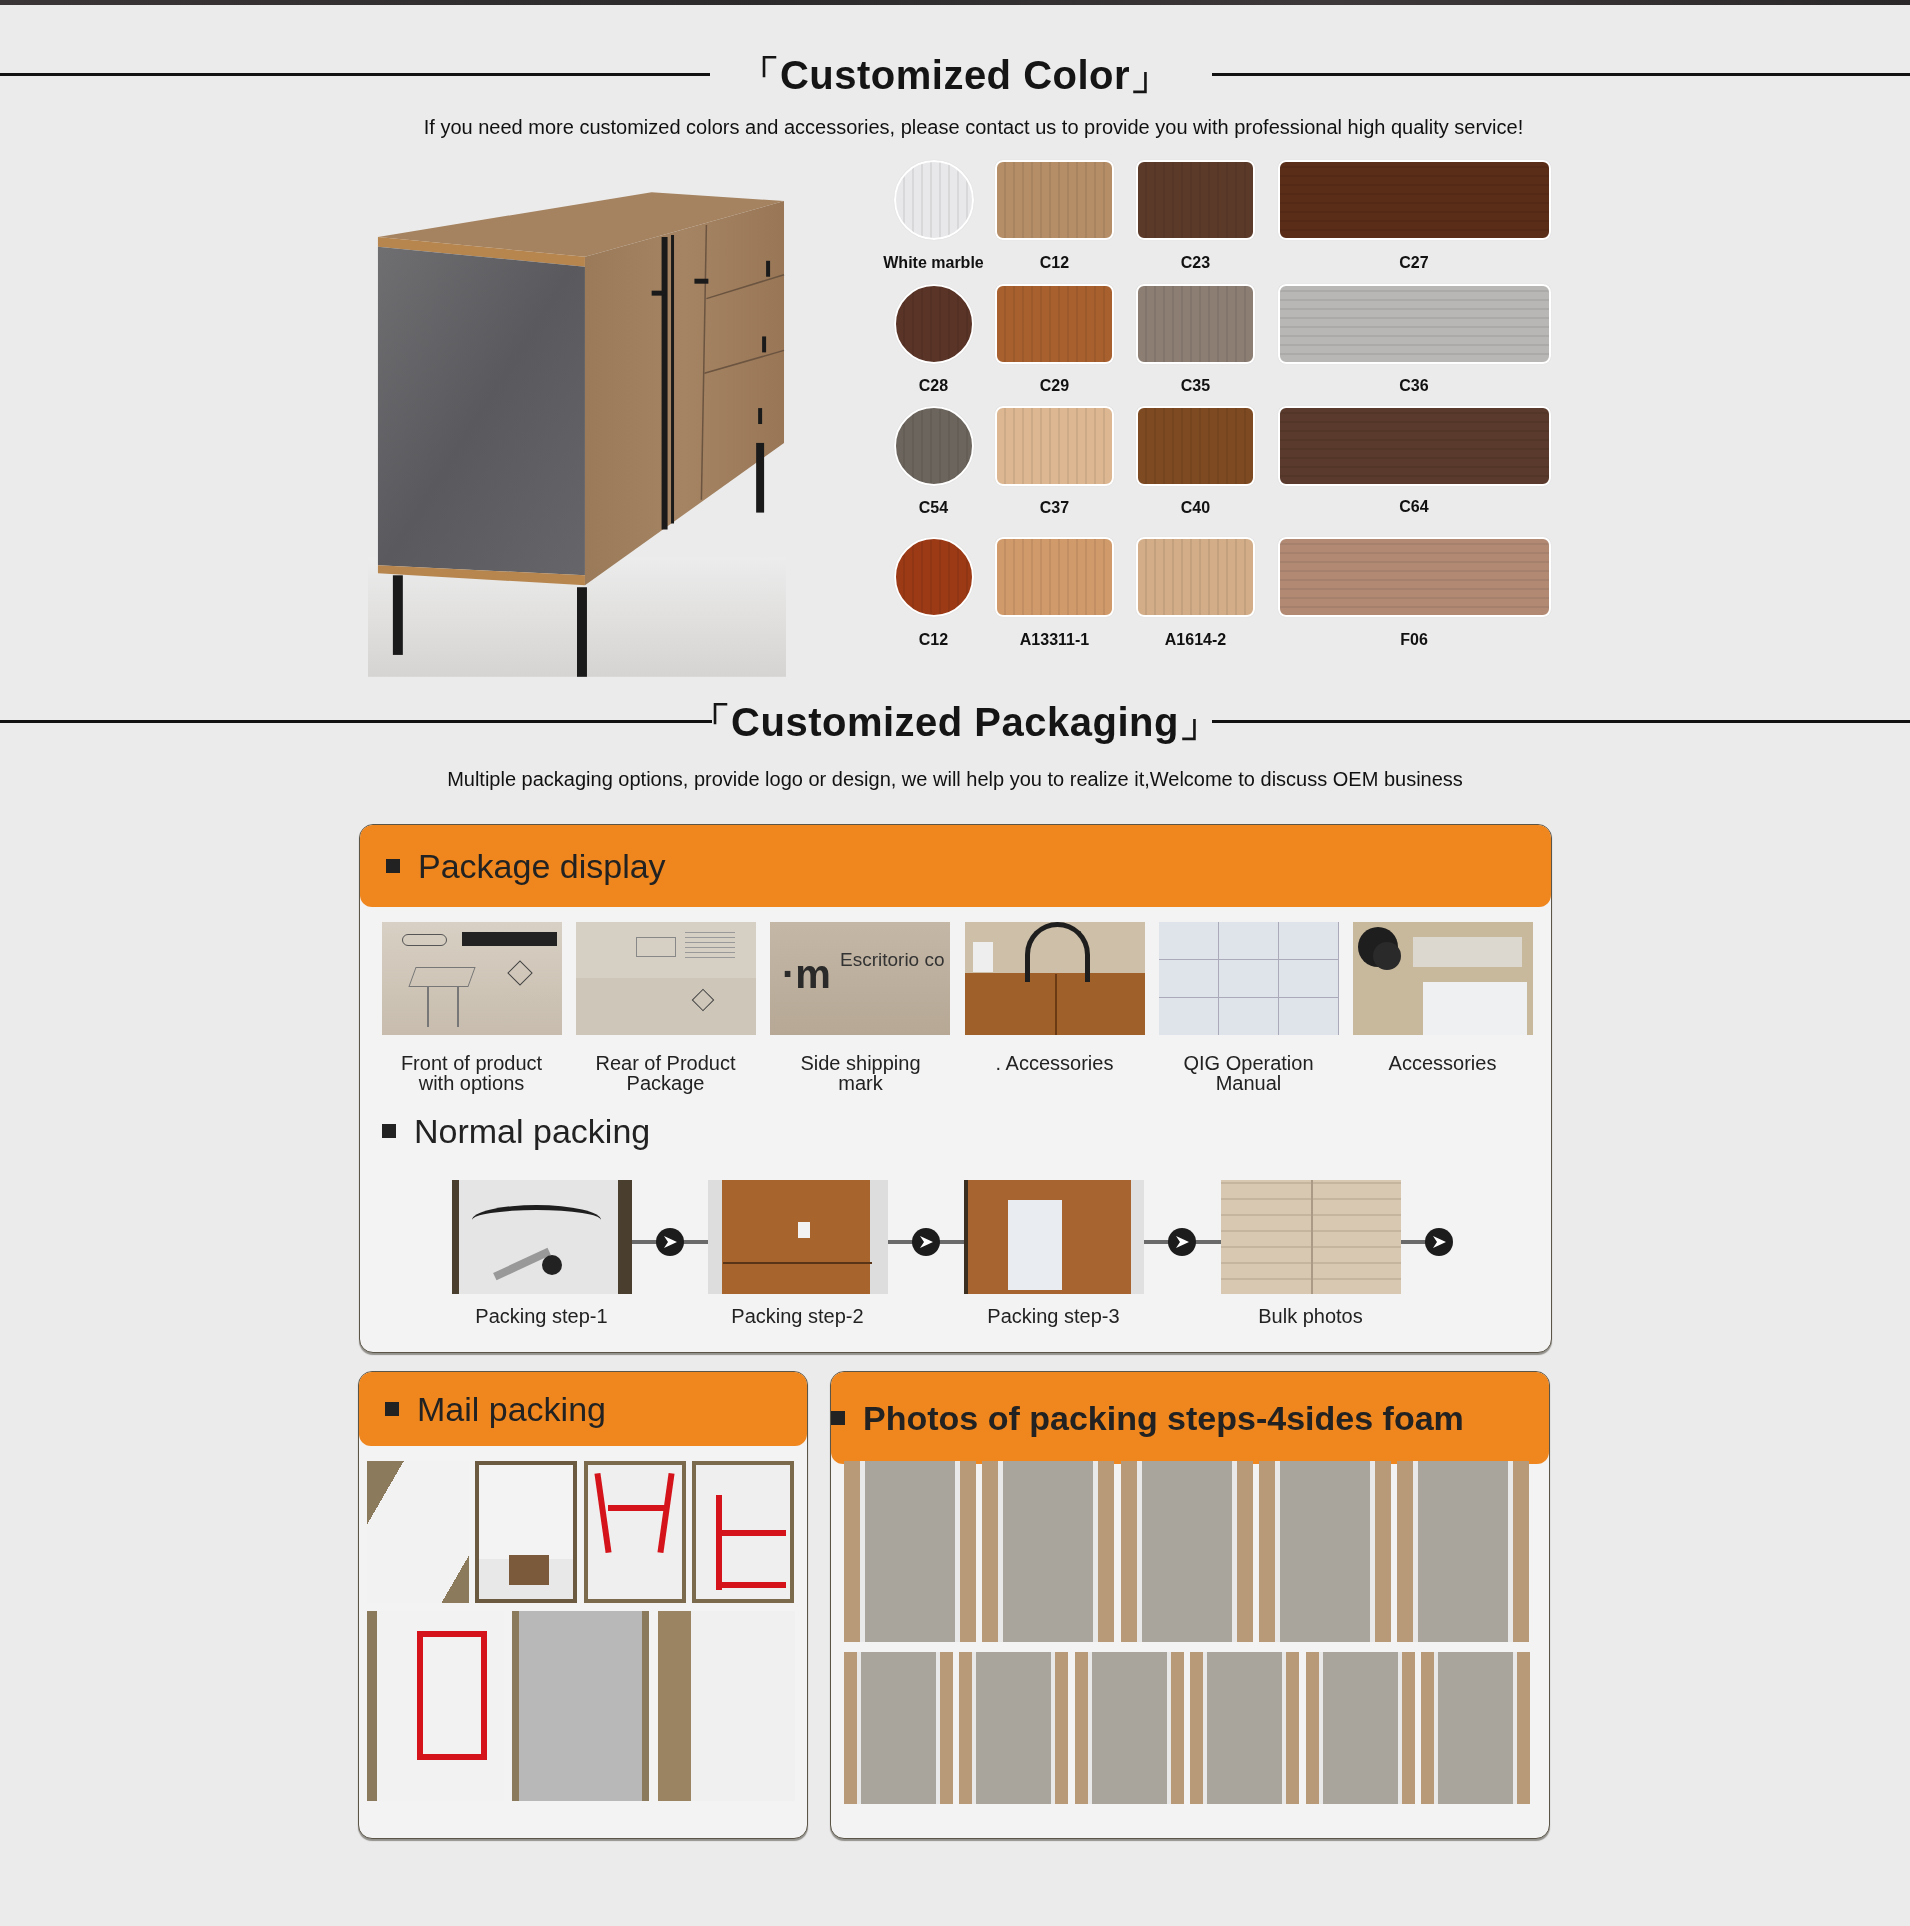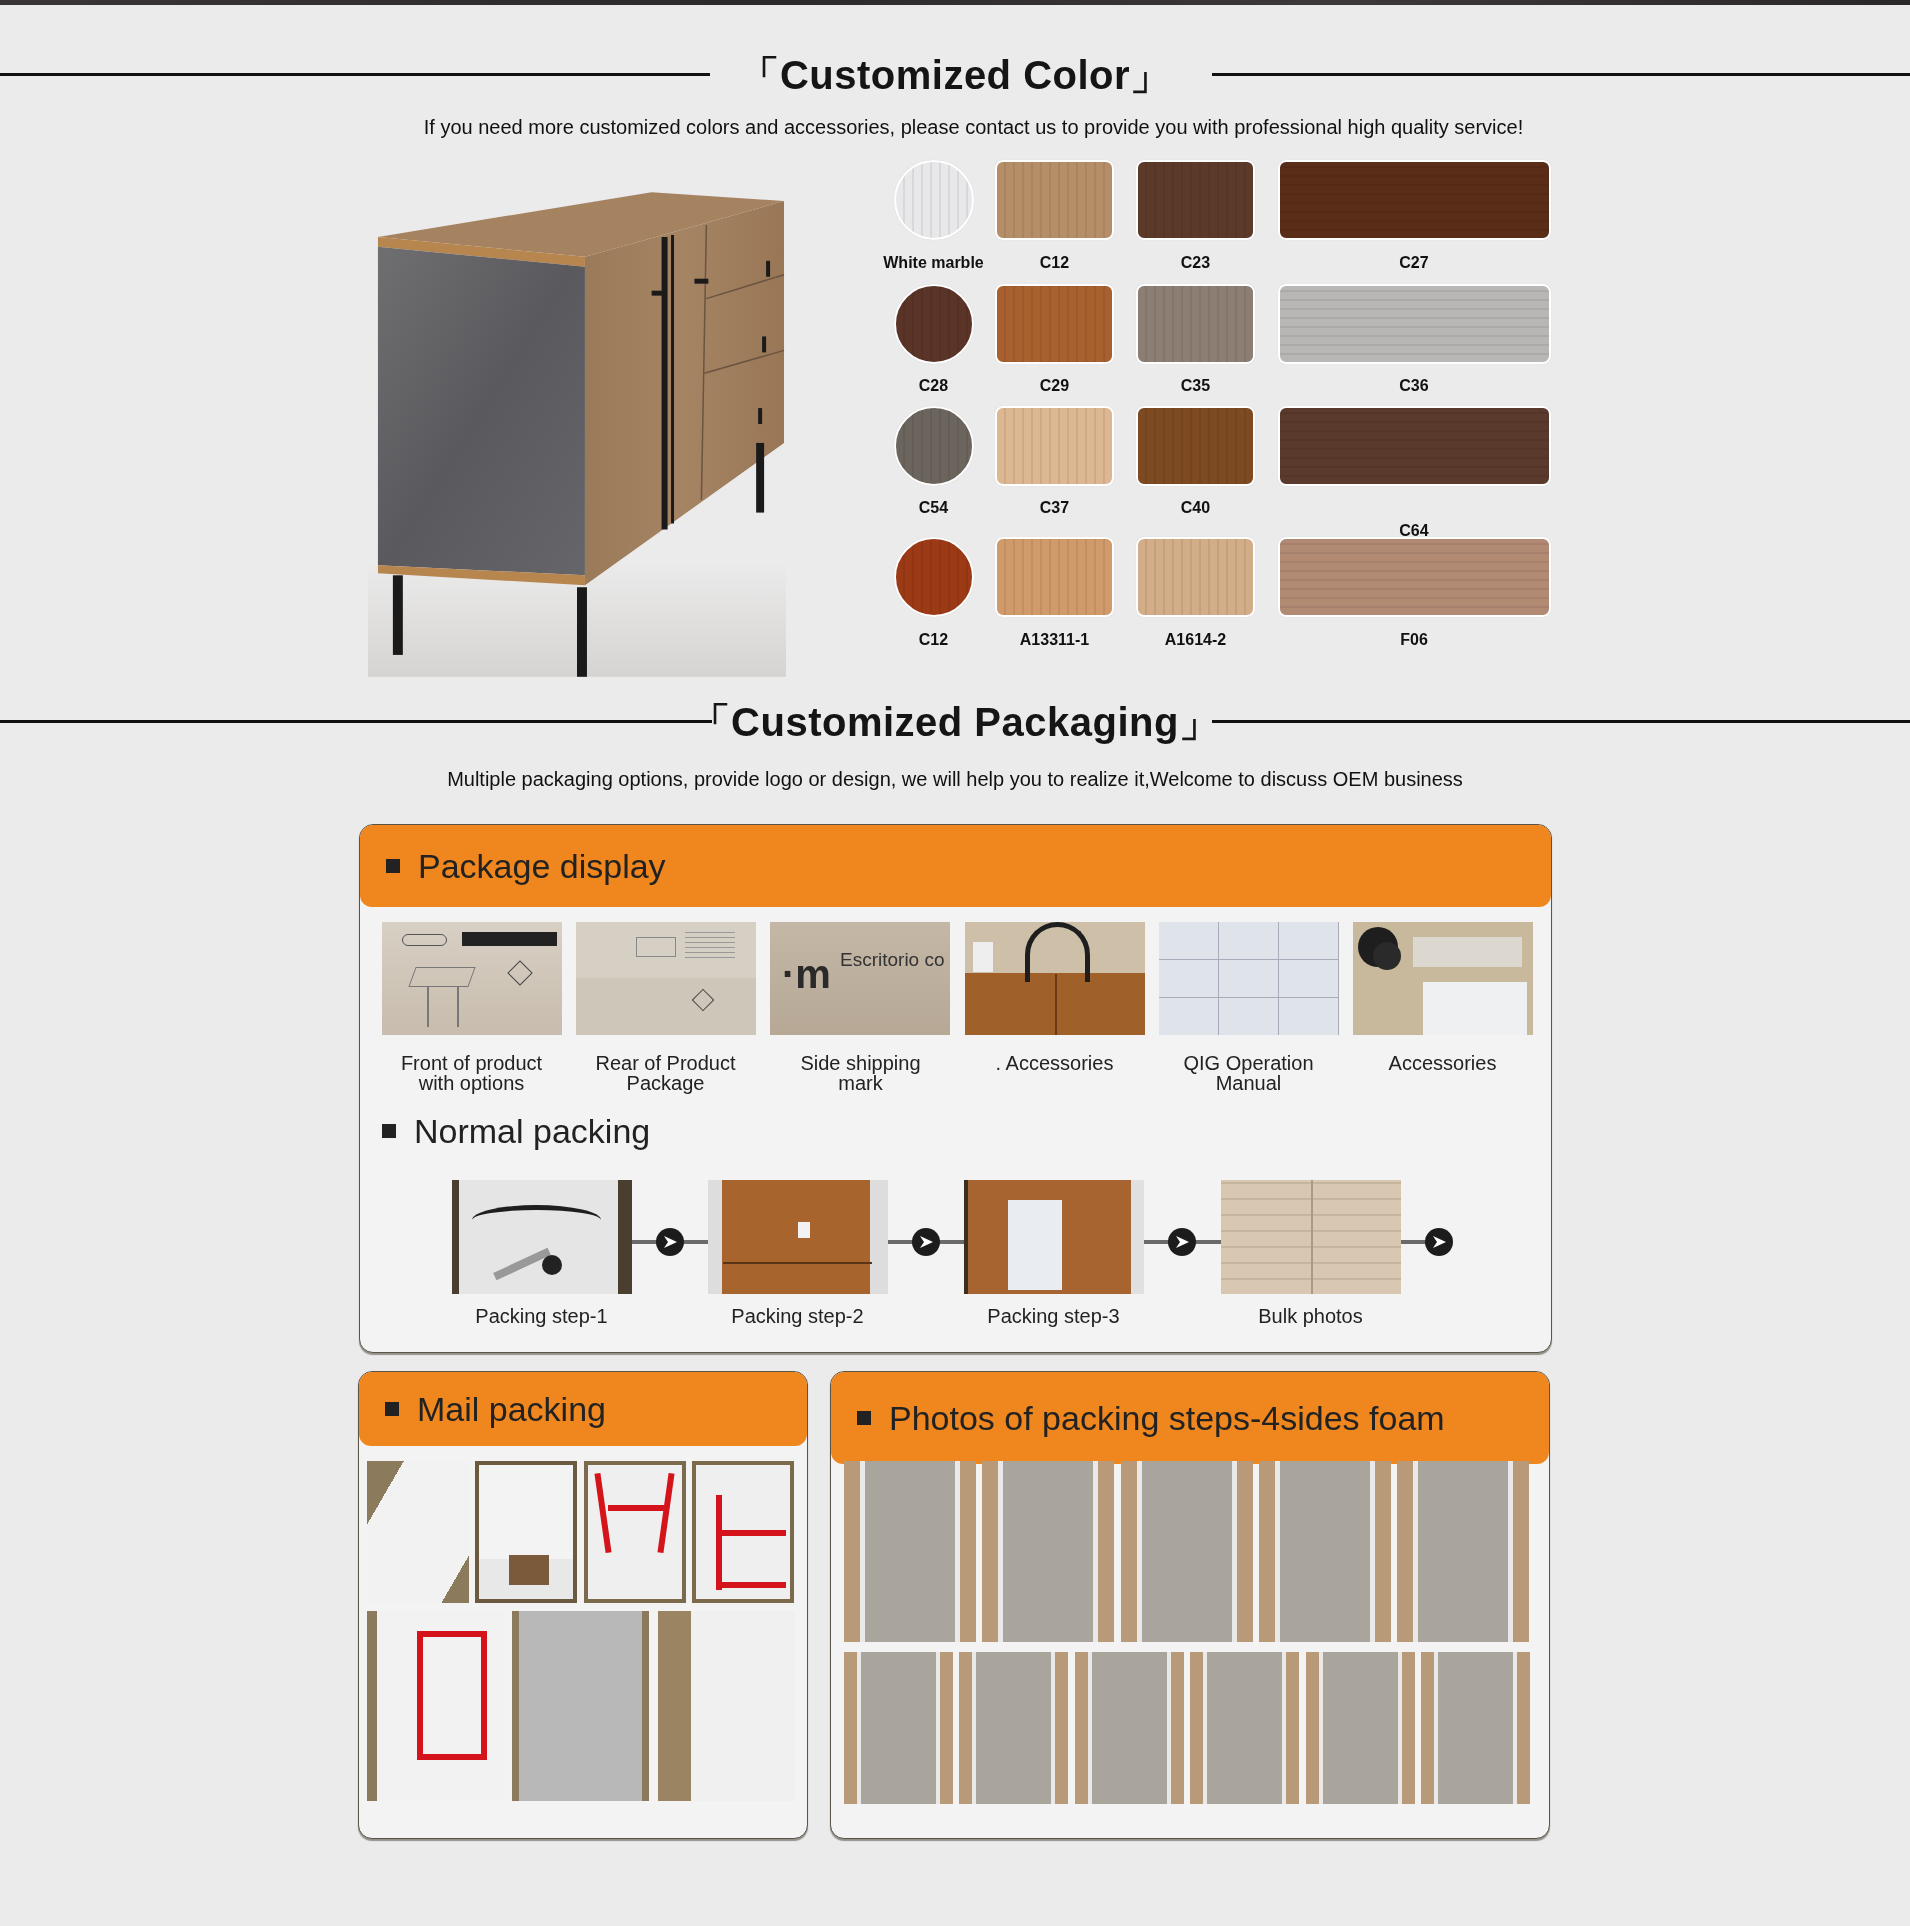--- a/index.html
+++ b/index.html
@@ -117,21 +117,21 @@
     <div class="sw-label" style="left: 1106px; width: 179px; top: 377px;">C35</div>
     <div class="swatch" style="left: 1278px; top: 284px; width: 273px; height: 80px; background: repeating-linear-gradient(0deg, rgb(184, 183, 181) 0px, rgb(184, 183, 181) 7px, rgba(0, 0, 0, 0.07) 7px, rgba(0, 0, 0, 0.07) 9px), rgb(184, 183, 181); background-blend-mode: normal;"></div>
     <div class="sw-label" style="left: 1248px; width: 332px; top: 377px;">C36</div>
     <div class="swatch circle" style="left: 894px; top: 406px; width: 80px; height: 80px; background: repeating-linear-gradient(90deg, rgb(108, 101, 93) 0px, rgb(108, 101, 93) 7px, rgba(0, 0, 0, 0.07) 7px, rgba(0, 0, 0, 0.07) 9px), rgb(108, 101, 93); background-blend-mode: normal;"></div>
     <div class="sw-label" style="left: 864px; width: 139px; top: 499px;">C54</div>
     <div class="swatch" style="left: 995px; top: 406px; width: 119px; height: 80px; background: repeating-linear-gradient(90deg, rgb(220, 183, 146) 0px, rgb(220, 183, 146) 7px, rgba(0, 0, 0, 0.07) 7px, rgba(0, 0, 0, 0.07) 9px), rgb(220, 183, 146); background-blend-mode: normal;"></div>
     <div class="sw-label" style="left: 965px; width: 179px; top: 499px;">C37</div>
     <div class="swatch" style="left: 1136px; top: 406px; width: 119px; height: 80px; background: repeating-linear-gradient(90deg, rgb(126, 74, 34) 0px, rgb(126, 74, 34) 7px, rgba(0, 0, 0, 0.07) 7px, rgba(0, 0, 0, 0.07) 9px), rgb(126, 74, 34); background-blend-mode: normal;"></div>
     <div class="sw-label" style="left: 1106px; width: 179px; top: 499px;">C40</div>
     <div class="swatch" style="left: 1278px; top: 406px; width: 273px; height: 80px; background: repeating-linear-gradient(0deg, rgb(90, 58, 44) 0px, rgb(90, 58, 44) 7px, rgba(0, 0, 0, 0.07) 7px, rgba(0, 0, 0, 0.07) 9px), rgb(90, 58, 44); background-blend-mode: normal;"></div>
-    <div class="sw-label" style="left: 1248px; width: 332px; top: 522px;">C64</div>
+    <div class="sw-label" style="left: 1248px; width: 332px; top: 498px;">C64</div>
     <div class="swatch circle" style="left: 894px; top: 537px; width: 80px; height: 80px; background: repeating-linear-gradient(90deg, rgb(156, 58, 22) 0px, rgb(156, 58, 22) 7px, rgba(0, 0, 0, 0.07) 7px, rgba(0, 0, 0, 0.07) 9px), rgb(156, 58, 22); background-blend-mode: normal;"></div>
     <div class="sw-label" style="left: 864px; width: 139px; top: 631px;">C12</div>
     <div class="swatch" style="left: 995px; top: 537px; width: 119px; height: 80px; background: repeating-linear-gradient(90deg, rgb(208, 154, 106) 0px, rgb(208, 154, 106) 7px, rgba(0, 0, 0, 0.07) 7px, rgba(0, 0, 0, 0.07) 9px), rgb(208, 154, 106); background-blend-mode: normal;"></div>
     <div class="sw-label" style="left: 965px; width: 179px; top: 631px;">A13311-1</div>
     <div class="swatch" style="left: 1136px; top: 537px; width: 119px; height: 80px; background: repeating-linear-gradient(90deg, rgb(210, 173, 136) 0px, rgb(210, 173, 136) 7px, rgba(0, 0, 0, 0.07) 7px, rgba(0, 0, 0, 0.07) 9px), rgb(210, 173, 136); background-blend-mode: normal;"></div>
     <div class="sw-label" style="left: 1106px; width: 179px; top: 631px;">A1614-2</div>
     <div class="swatch" style="left: 1278px; top: 537px; width: 273px; height: 80px; background: repeating-linear-gradient(0deg, rgb(178, 138, 116) 0px, rgb(178, 138, 116) 7px, rgba(0, 0, 0, 0.07) 7px, rgba(0, 0, 0, 0.07) 9px), rgb(178, 138, 116); background-blend-mode: normal;"></div>
     <div class="sw-label" style="left: 1248px; width: 332px; top: 631px;">F06</div>
   </div>
 
@@ -257,21 +257,21 @@
     <div style="position:absolute;left:20px;top:65px;width:70px;height:6px;background:#d4141a;"></div>
   </div>
   <div class="photo" style="left:8px; top:239px; width:137px; height:190px; background:#f2f2f2;border-left:10px solid #8c7a5c;">
     <div style="position:absolute;left:40px;top:20px;width:70px;height:129px;border:6px solid #d4141a;"></div>
   </div>
   <div class="photo" style="left:153px; top:239px; width:137px; height:190px; background:linear-gradient(90deg,#8c7a5c 0 5%,#b8b8b8 5% 95%,#8c7a5c 95%);"></div>
   <div class="photo" style="left:299px; top:239px; width:137px; height:190px; background:linear-gradient(90deg,#9a8462 0 24%,#f0f0f0 24%);"></div>
 </div>
 
 <div class="panel" style="left:830px; top:1371px; width:720px; height:468px;">
-  <div class="panel-header" style="height:92px; padding-left:26px;">
+  <div class="panel-header" style="height:92px; font-weight:bold;">
     <span class="bullet"></span>
     <span class="panel-title">Photos of packing steps-4sides foam</span>
   </div>
   <div id="foam-row1">
       <div class="photo" style="left: 13px; top: 89px; width: 132px; height: 181px; background: linear-gradient(90deg, rgb(184, 154, 120) 0px, rgb(184, 154, 120) 12%, rgb(233, 233, 233) 12%, rgb(233, 233, 233) 16%, rgb(169, 164, 156) 16%, rgb(169, 164, 156) 84%, rgb(233, 233, 233) 84%, rgb(233, 233, 233) 88%, rgb(184, 154, 120) 88%);"></div>
       <div class="photo" style="left: 151px; top: 89px; width: 132px; height: 181px; background: linear-gradient(90deg, rgb(184, 154, 120) 0px, rgb(184, 154, 120) 12%, rgb(233, 233, 233) 12%, rgb(233, 233, 233) 16%, rgb(169, 164, 156) 16%, rgb(169, 164, 156) 84%, rgb(233, 233, 233) 84%, rgb(233, 233, 233) 88%, rgb(184, 154, 120) 88%);"></div>
       <div class="photo" style="left: 290px; top: 89px; width: 132px; height: 181px; background: linear-gradient(90deg, rgb(184, 154, 120) 0px, rgb(184, 154, 120) 12%, rgb(233, 233, 233) 12%, rgb(233, 233, 233) 16%, rgb(169, 164, 156) 16%, rgb(169, 164, 156) 84%, rgb(233, 233, 233) 84%, rgb(233, 233, 233) 88%, rgb(184, 154, 120) 88%);"></div>
       <div class="photo" style="left: 428px; top: 89px; width: 132px; height: 181px; background: linear-gradient(90deg, rgb(184, 154, 120) 0px, rgb(184, 154, 120) 12%, rgb(233, 233, 233) 12%, rgb(233, 233, 233) 16%, rgb(169, 164, 156) 16%, rgb(169, 164, 156) 84%, rgb(233, 233, 233) 84%, rgb(233, 233, 233) 88%, rgb(184, 154, 120) 88%);"></div>
       <div class="photo" style="left: 566px; top: 89px; width: 132px; height: 181px; background: linear-gradient(90deg, rgb(184, 154, 120) 0px, rgb(184, 154, 120) 12%, rgb(233, 233, 233) 12%, rgb(233, 233, 233) 16%, rgb(169, 164, 156) 16%, rgb(169, 164, 156) 84%, rgb(233, 233, 233) 84%, rgb(233, 233, 233) 88%, rgb(184, 154, 120) 88%);"></div>
     </div>

